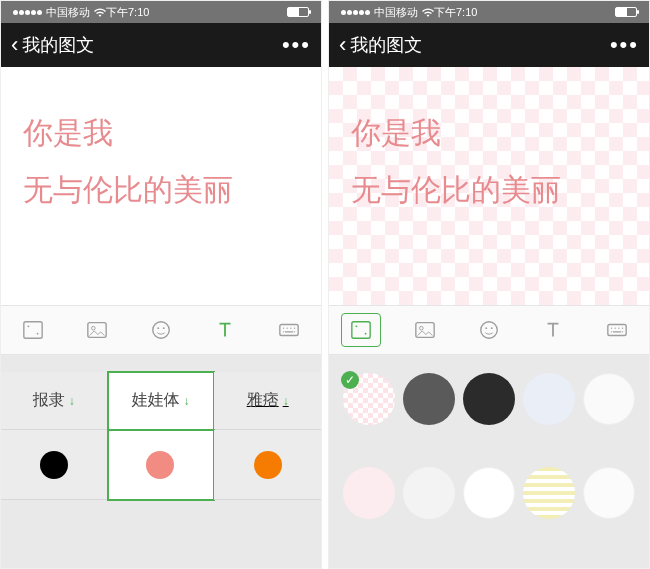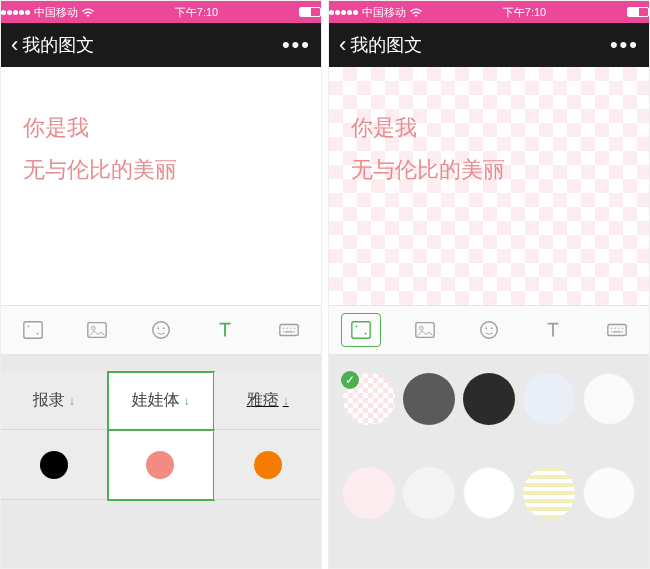--- a/index.html
+++ b/index.html
@@ -14,31 +14,31 @@
   .phone {
     width: 322px;
     height: 569px;
     display: flex;
     flex-direction: column;
     background: #fff;
     border: 1px solid #eee;
   }
   
   .status-bar {
-    background: #ec4899;
+    background: #737373;
     color: #fff;
     height: 22px;
     display: flex;
     align-items: center;
     justify-content: space-between;
     font-size: 11px;
-    padding: 0 0;
+    padding: 0 12px;
   }
   .status-left, .status-right { display: flex; align-items: center; gap: 4px; }
-  .status-center { flex: 1; text-align: center; }
+  .status-center { flex: 1; text-align: left; }
   .dots { display:flex; gap:1px; }
   .dot { width:5px; height:5px; border-radius:50%; background:#fff; }
   .wifi { width:12px; height:9px; }
   .battery {
     width: 22px; height: 10px; border:1px solid #fff; border-radius:2px;
     position: relative;
   }
   .battery::after {
     content:""; position:absolute; right:-3px; top:2px; width:2px; height:4px; background:#fff; border-radius:1px;
   }
@@ -63,22 +63,22 @@
   .canvas.checker {
     background:
       linear-gradient(45deg, rgba(248,200,210,0.35) 25%, transparent 25%, transparent 75%, rgba(248,200,210,0.35) 75%),
       linear-gradient(45deg, rgba(248,200,210,0.35) 25%, transparent 25%, transparent 75%, rgba(248,200,210,0.35) 75%);
     background-size: 28px 28px;
     background-position: 0 0, 14px 14px;
     background-color:#fff;
   }
   .line {
     color:#e78b8f;
-    font-size:22px;
-    font-family: Liberation Sans, sans-serif;
+    font-size:30px;
+    font-family: Liberation Mono, monospace;
     line-height:1.9;
   }
   
   .toolbar {
     height:50px;
     border-top:1px solid #e5e5e5;
     border-bottom:1px solid #e5e5e5;
     background:#fafafa;
     display:flex;
     align-items:center;

